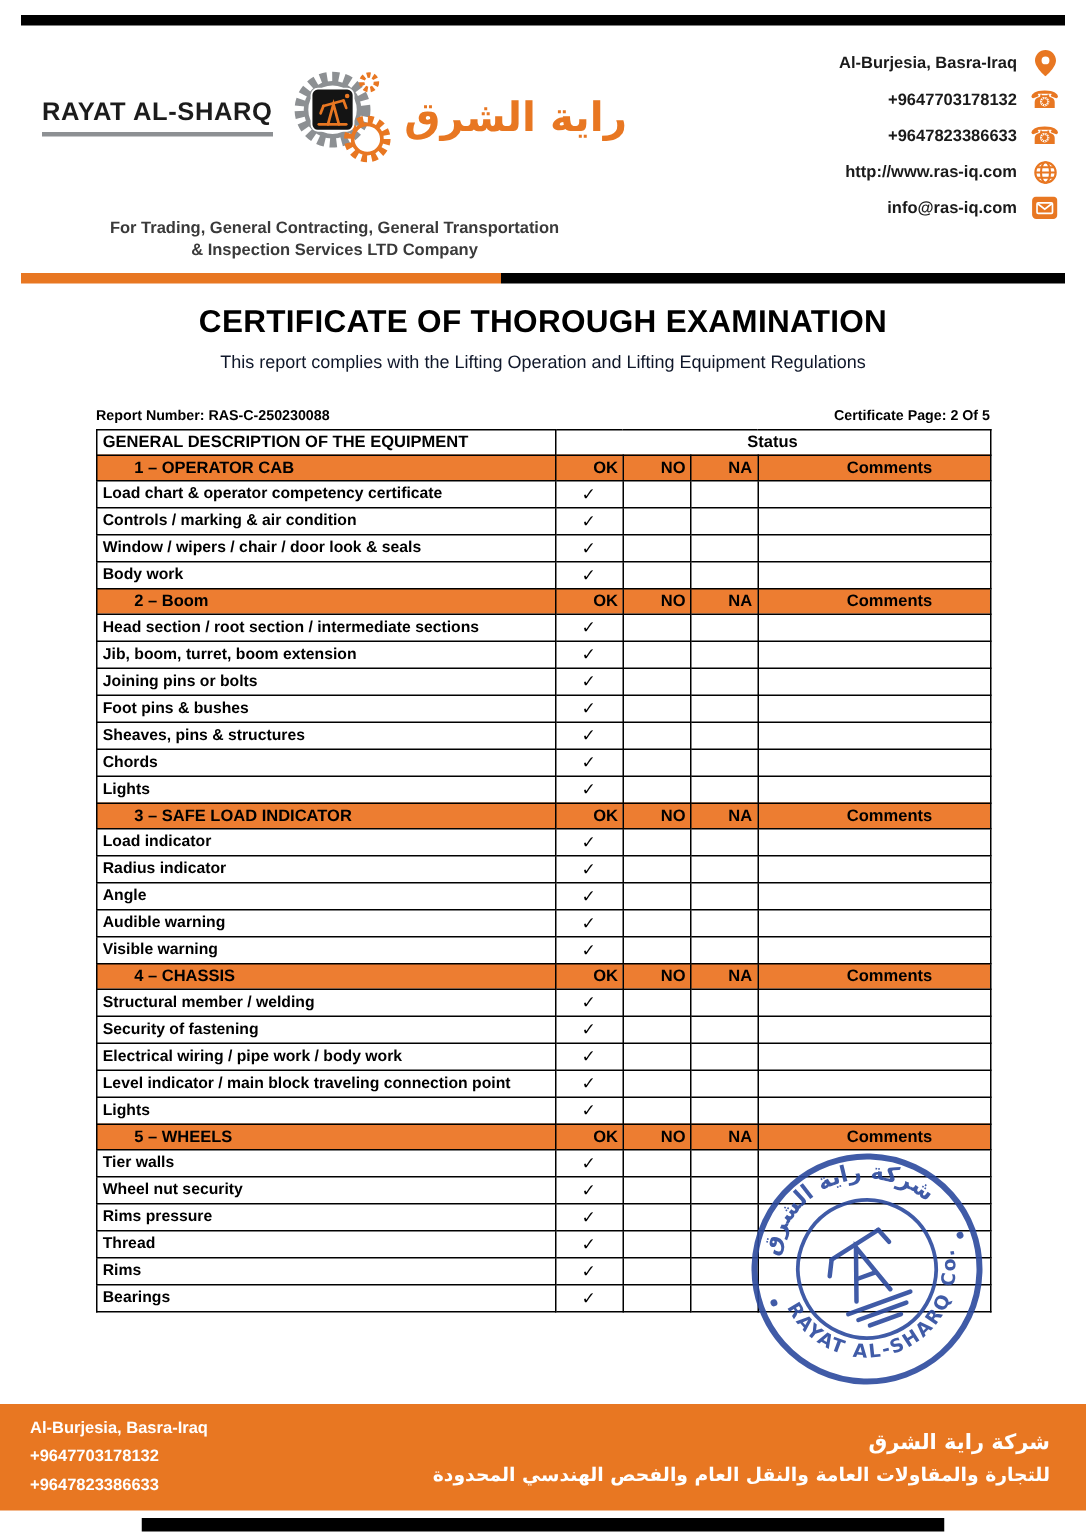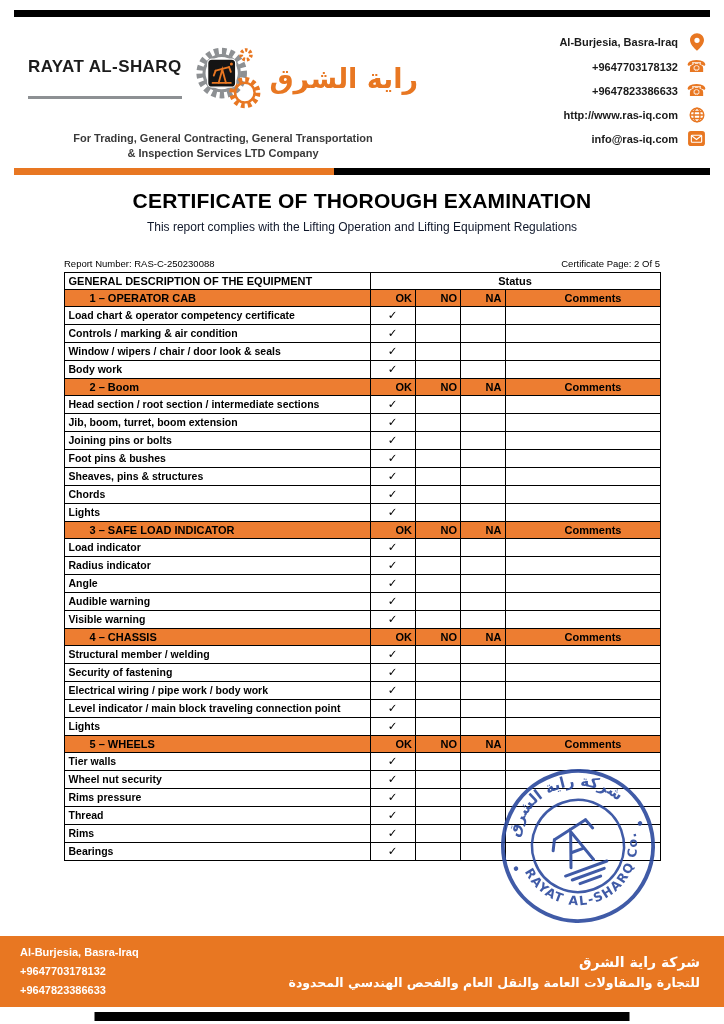--- a/index.html
+++ b/index.html
@@ -11,44 +11,44 @@
 
   
   .top-bar { height: 7px; background: #000; margin: 10px 14px 0 14px; }
 
   
   .header { display: flex; justify-content: space-between; align-items: flex-start; padding: 10px 18px 2px 28px; }
   .logo-block { width: 390px; }
   .logo-row { display: flex; align-items: center; justify-content: center; gap: 8px; }
   .logo-name-en {
     font-size: 17px; font-weight: 800; letter-spacing: .4px; color: #1c1c1c;
-    border-bottom: 3px solid #8d9093; padding-bottom: 19px; white-space: nowrap;
+    border-bottom: 3px solid #8d9093; padding-bottom: 3px; white-space: nowrap;
   }
   .logo-name-ar {
     font-family: "DejaVu Sans", sans-serif; font-size: 27px; font-weight: 700;
     color: #E87722; white-space: nowrap; direction: rtl;
   }
-  .tagline { text-align: center; font-size: 11px; font-weight: 700; color: #3a3a3a; margin-top: 2px; line-height: 1.4; }
+  .tagline { text-align: center; font-size: 11px; font-weight: 700; color: #3a3a3a; margin-top: 16px; line-height: 1.4; }
 
   .contacts { width: 238px; padding-top: 6px; }
   .contact-item { display: flex; justify-content: flex-end; align-items: center; gap: 9px; margin-bottom: 8px; font-size: 11px; font-weight: 600; color: #1a1a1a; }
   .contact-icon { width: 19px; display: flex; justify-content: center; align-items: center; }
   .phone-glyph { color: #E87722; font-family: "DejaVu Sans", sans-serif; font-size: 16px; line-height: 1; }
 
   
   .divider { display: flex; height: 7px; margin: 4px 14px 0 14px; }
   .divider .seg-orange { flex: 0 0 46%; background: #E87722; }
   .divider .seg-black { flex: 1; background: #000; }
 
   
   .cert-title { margin-top: 14px; text-align: center; font-size: 21px; font-weight: 700; color: #000; letter-spacing: .2px; }
   .cert-subtitle { margin-top: 7px; text-align: center; font-size: 12px; color: #0f172a; }
 
   
-  .report-row { width: 596px; margin: 24px auto 3px auto; display: flex; justify-content: space-between; font-size: 9.5px; font-weight: 400; color: #000; }
+  .report-row { width: 596px; margin: 24px auto 3px auto; display: flex; justify-content: space-between; font-size: 9.5px; font-weight: 700; color: #000; }
 
   
   .equip-table { width: 596px; margin: 0 auto; border-collapse: collapse; table-layout: fixed; }
   .equip-table col.c-desc { width: 306px; }
   .equip-table col.c-ok, .equip-table col.c-no, .equip-table col.c-na { width: 45px; }
   .equip-table col.c-com { width: 155px; }
   .equip-table th, .equip-table td { border: 1px solid #000; padding: 1.5px 4px; height: 17px; }
   .desc-h { text-align: left; font-size: 11px; font-weight: 700; }
   .status-h { text-align: center; font-size: 11px; font-weight: 700; }
   .section-row td { background: #ED7D31; font-weight: 700; font-size: 11px; color: #000; padding-left: 25px; }

